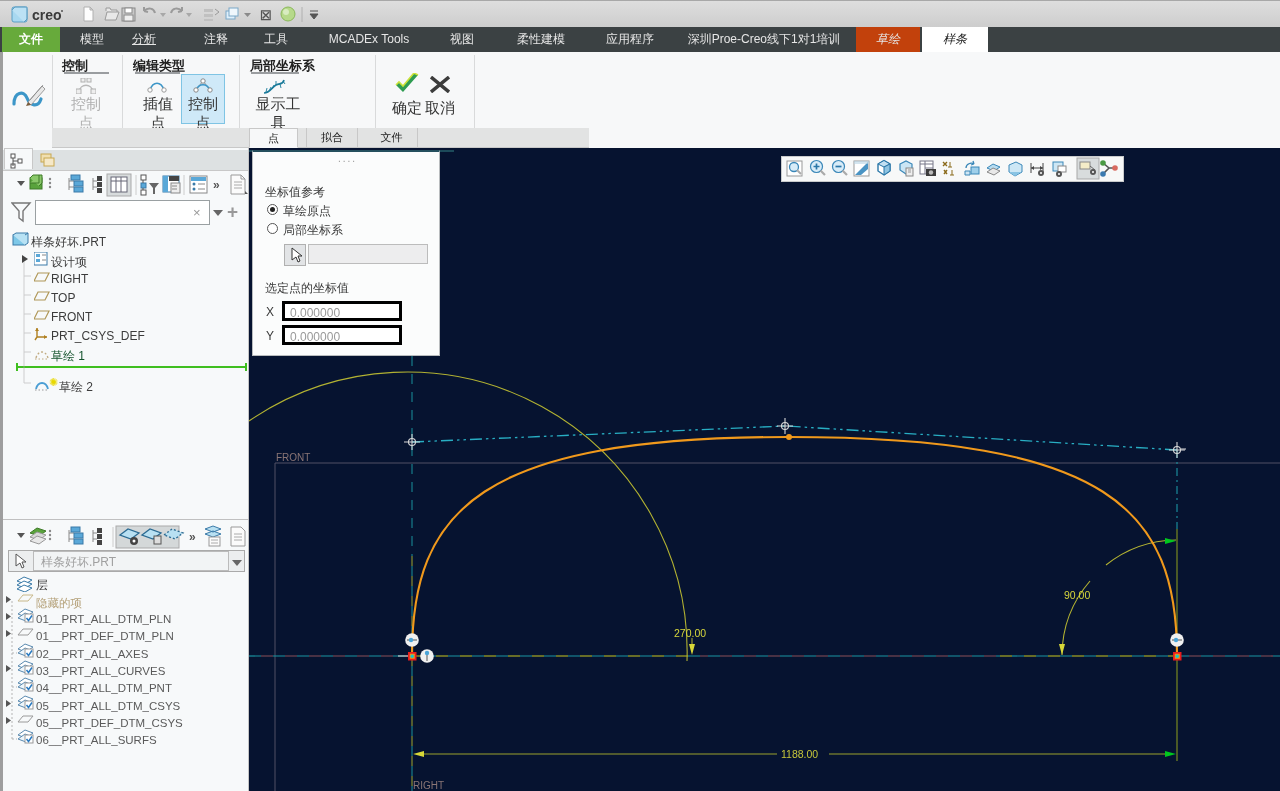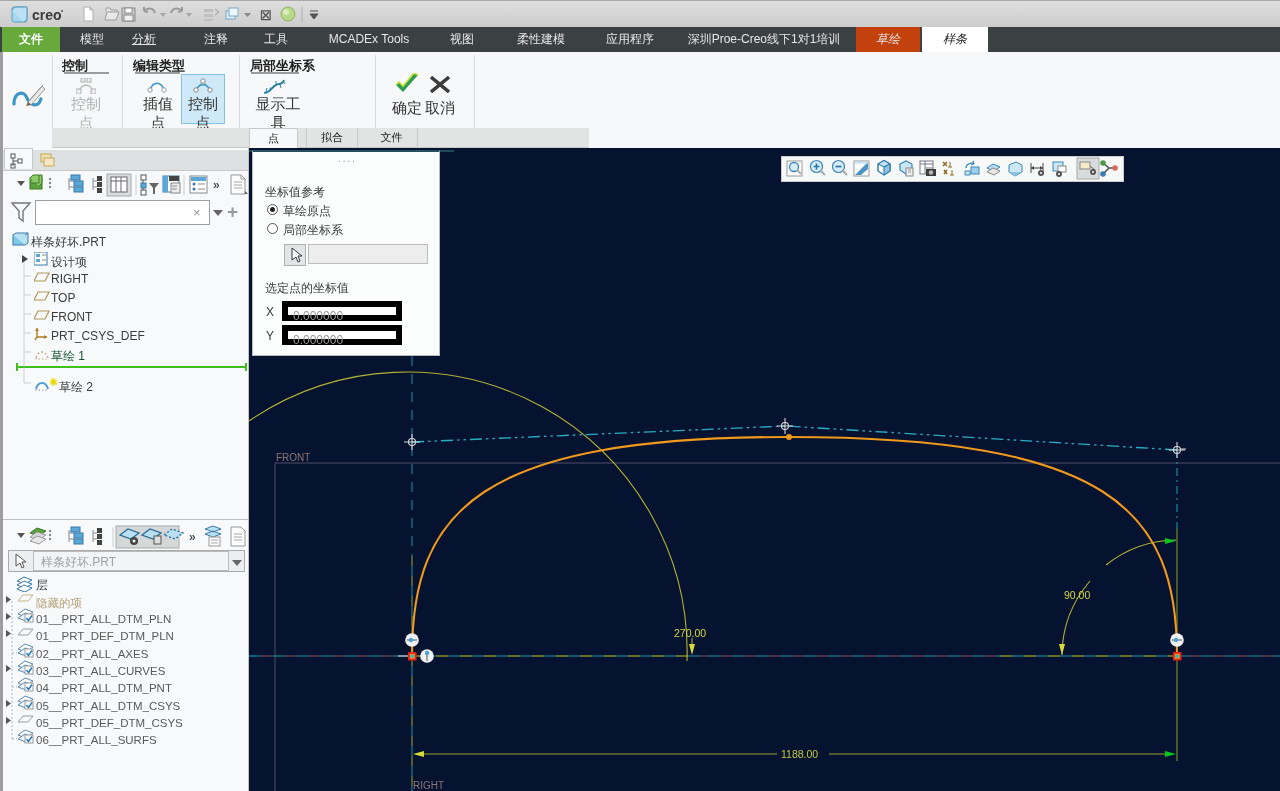--- a/index.html
+++ b/index.html
@@ -46,21 +46,21 @@
 #canvas { left:249px; top:148px; width:1031px; height:643px; }
 
 
 #gfxbar { left:781px; top:156px; width:343px; height:26px; background:#f7f8f8;
   border:1px solid #c9cbcc; }
 
 
 #floatpanel { left:252px; top:150px; width:188px; height:206px; background:#fbfcfc;
   border:1px solid #b9bcbe; border-top:2px solid #25505e; font-size:12px; color:#333; }
 #floatpanel .lbl { position:absolute; font-size:12px; color:#3a3a3a; }
-.fpinput { border:6px solid #000000; background:#fff; color:#9a9a9a; font-size:12px; padding-left:5px; }
+.fpinput { border:3px solid #000000; background:#fff; color:#9a9a9a; font-size:12px; padding-left:5px; }
 </style>
 </head>
 <body>
 
 <div id="titlebar" class="abs">
   <svg class="abs" style="left:10px;top:4px" width="55" height="19">
     <rect x="2" y="2" width="15" height="15" rx="2" fill="#a8d8f0" stroke="#5a9ec4"></rect>
     <path d="M2,5 L5,2 L17,2 L17,14 L14,17" fill="#cfeaf8" stroke="#5a9ec4" fill-opacity="0.5"></path>
     <text x="22" y="15" font-size="14" font-weight="bold" fill="#3a3a3a" font-family="Liberation Sans">creo</text>
     <circle cx="52" cy="6" r="1" fill="#555"></circle>

